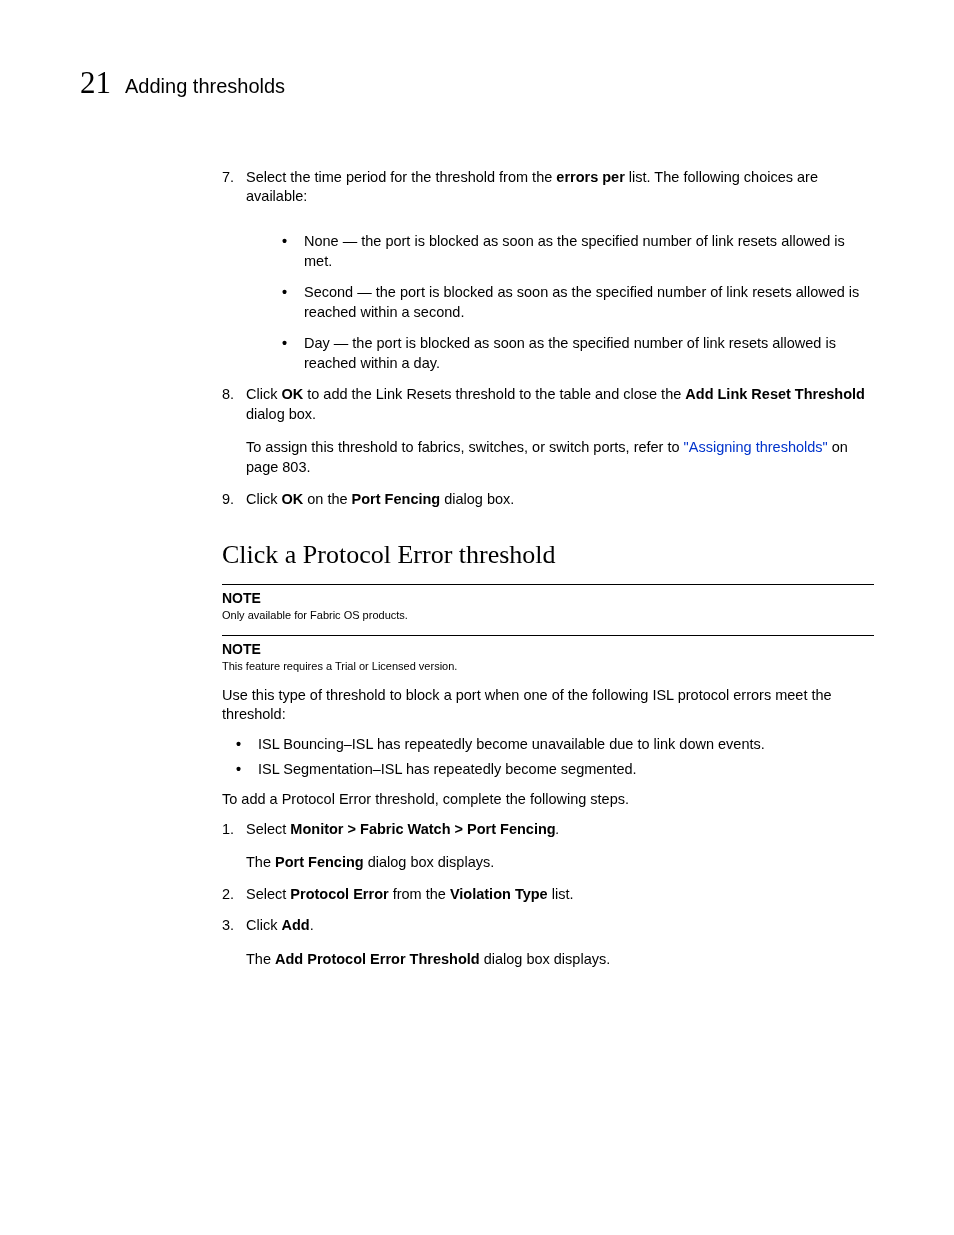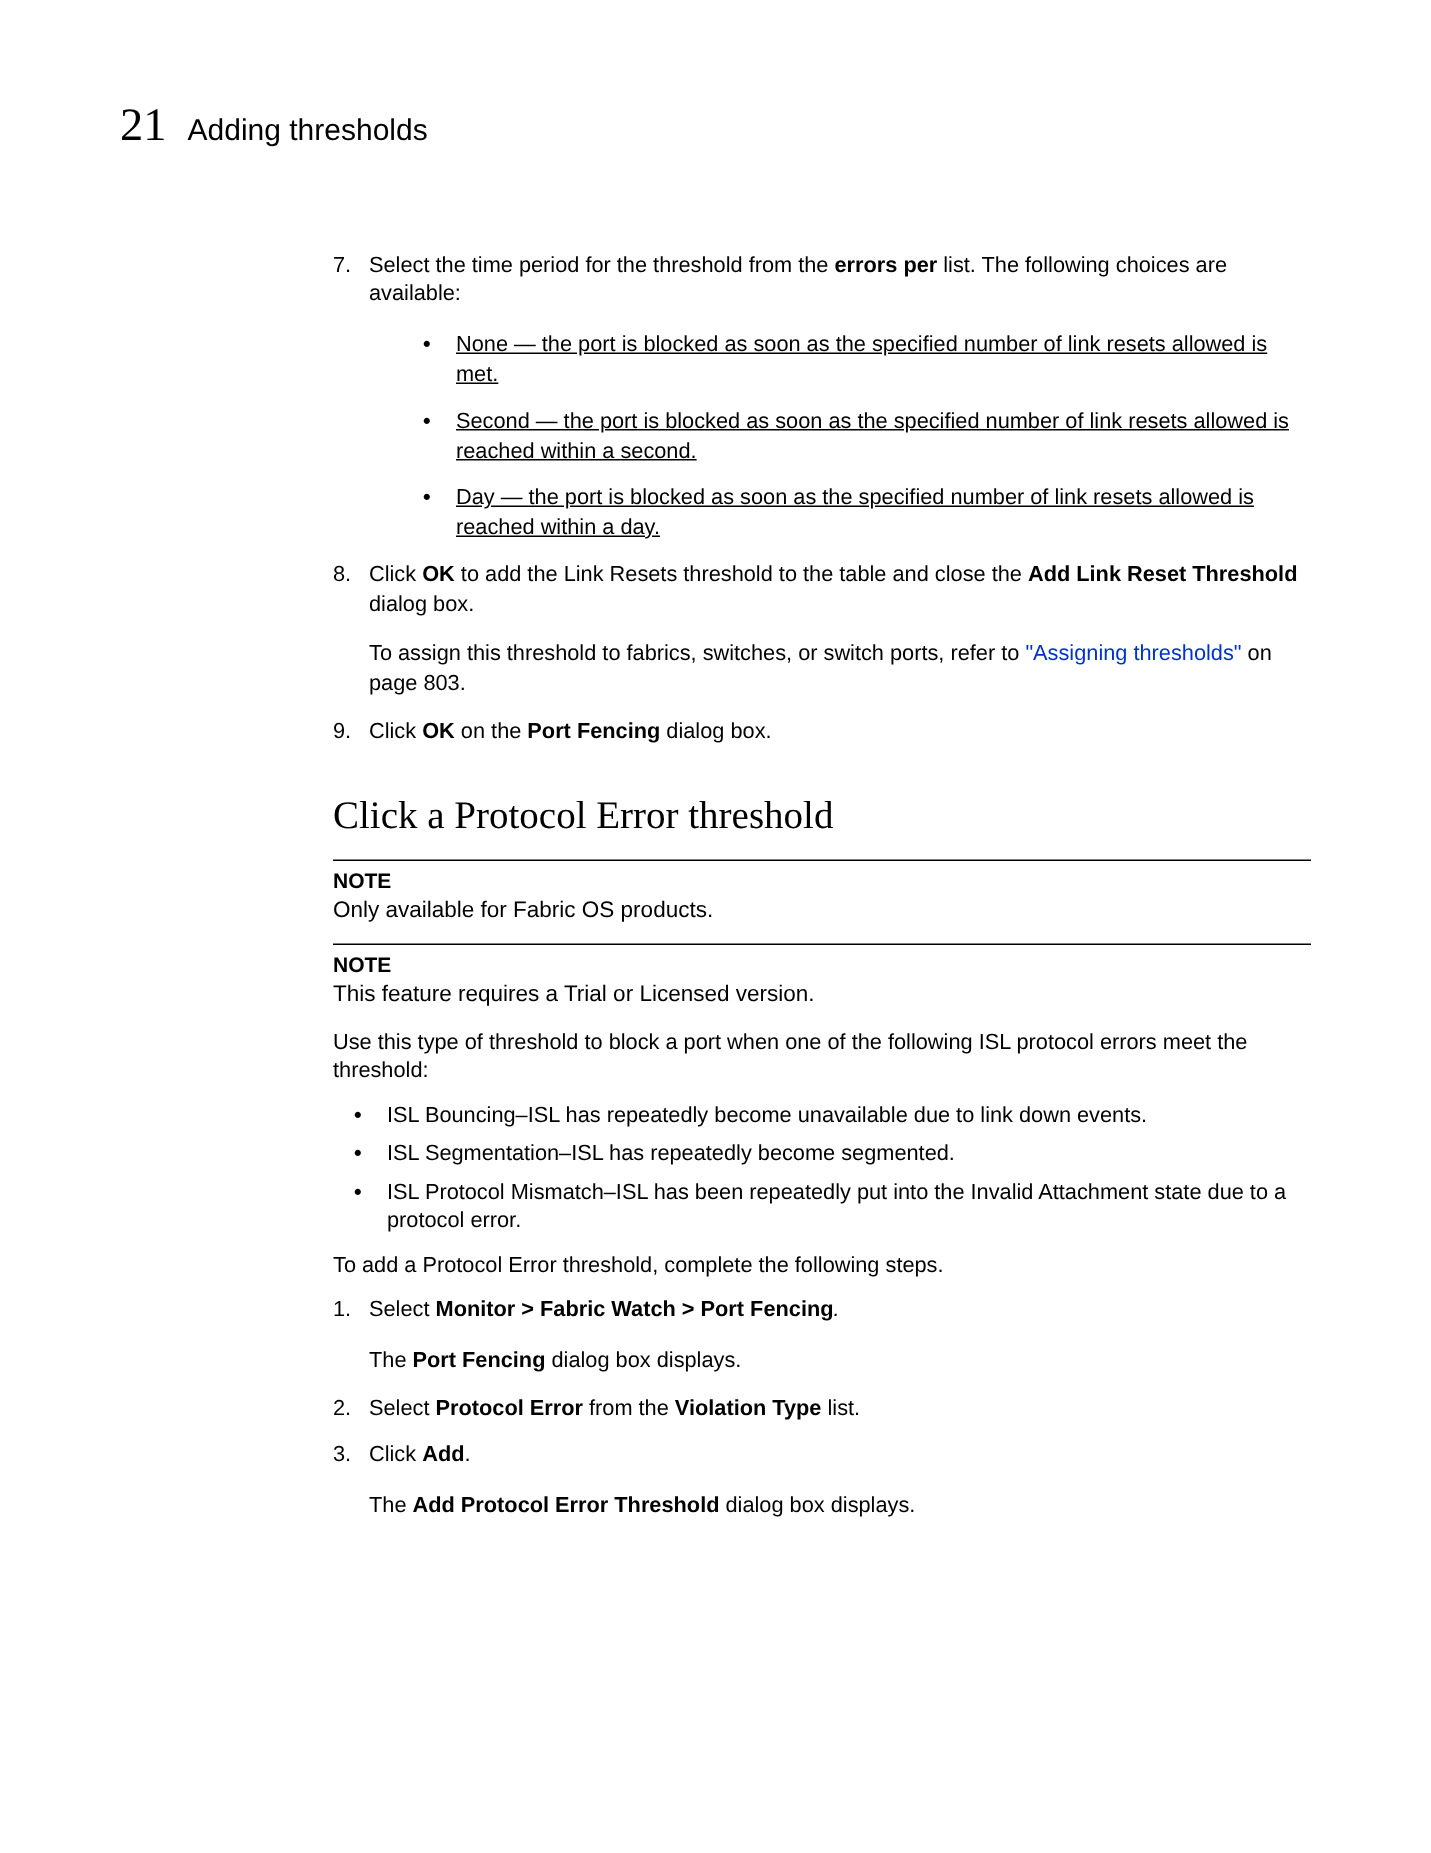--- a/index.html
+++ b/index.html
@@ -53,22 +53,21 @@
   ol.numbered > li .body {
     display: block;
   }
   ol.numbered .after {
     display: block;
     margin-top: 14px;
   }
   ul.bullets {
     list-style: none;
     padding: 0;
-    margin: 14px 0 0 36px;
-    text-decoration: underline;
+    margin: 25px 0 0 36px;
   }
   ul.bullets > li {
     position: relative;
     padding-left: 22px;
     margin-bottom: 12px;
   }
   ul.bullets > li::before {
     content: "•";
     position: absolute;
     left: 0;
@@ -108,21 +107,21 @@
   .note-rule {
     border: 0;
     border-top: 1px solid #000;
     margin: 0 0 4px 0;
   }
   .note-label {
     font-weight: bold;
     font-size: 14px;
   }
   .note-text {
-    font-size: 15px;
+    font-size: 11px;
   }
   .para { margin: 10px 0; }
 </style>
 </head>
 <body>
 
 <div class="page">
 
   <div class="running-head">
     <span class="chapter-num">21</span>
@@ -176,21 +175,20 @@
       <hr class="note-rule">
       <div class="note-label">NOTE</div>
       <div class="note-text">This feature requires a Trial or Licensed version.</div>
     </div>
 
     <div class="para">Use this type of threshold to block a port when one of the following ISL protocol errors meet the threshold:</div>
 
     <ul class="bullets2">
       <li>ISL Bouncing–ISL has repeatedly become unavailable due to link down events.</li>
       <li>ISL Segmentation–ISL has repeatedly become segmented.</li>
-      <li>ISL Protocol Mismatch–ISL has been repeatedly put into the Invalid Attachment state due to a protocol error.</li>
     </ul>
 
     <div class="para">To add a Protocol Error threshold, complete the following steps.</div>
 
     <ol class="numbered">
 
       <li>
         <span class="marker">1.</span>
         <span class="body">
           <span>Select </span><span class="b">Monitor &gt; Fabric Watch &gt; Port Fencing</span><span class="i">.</span>

